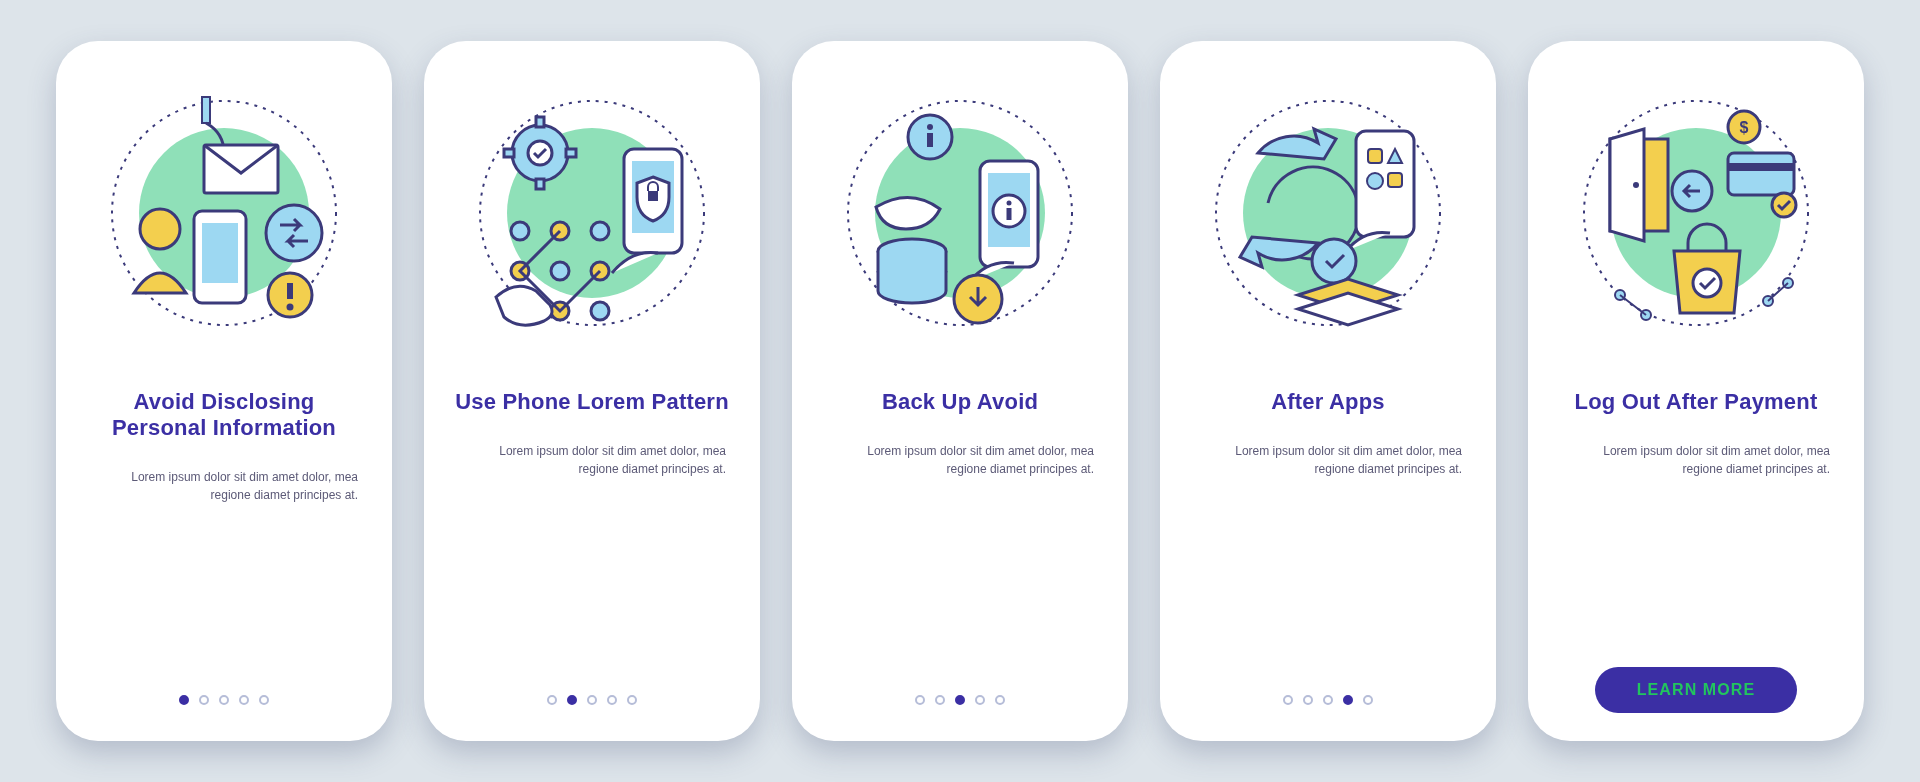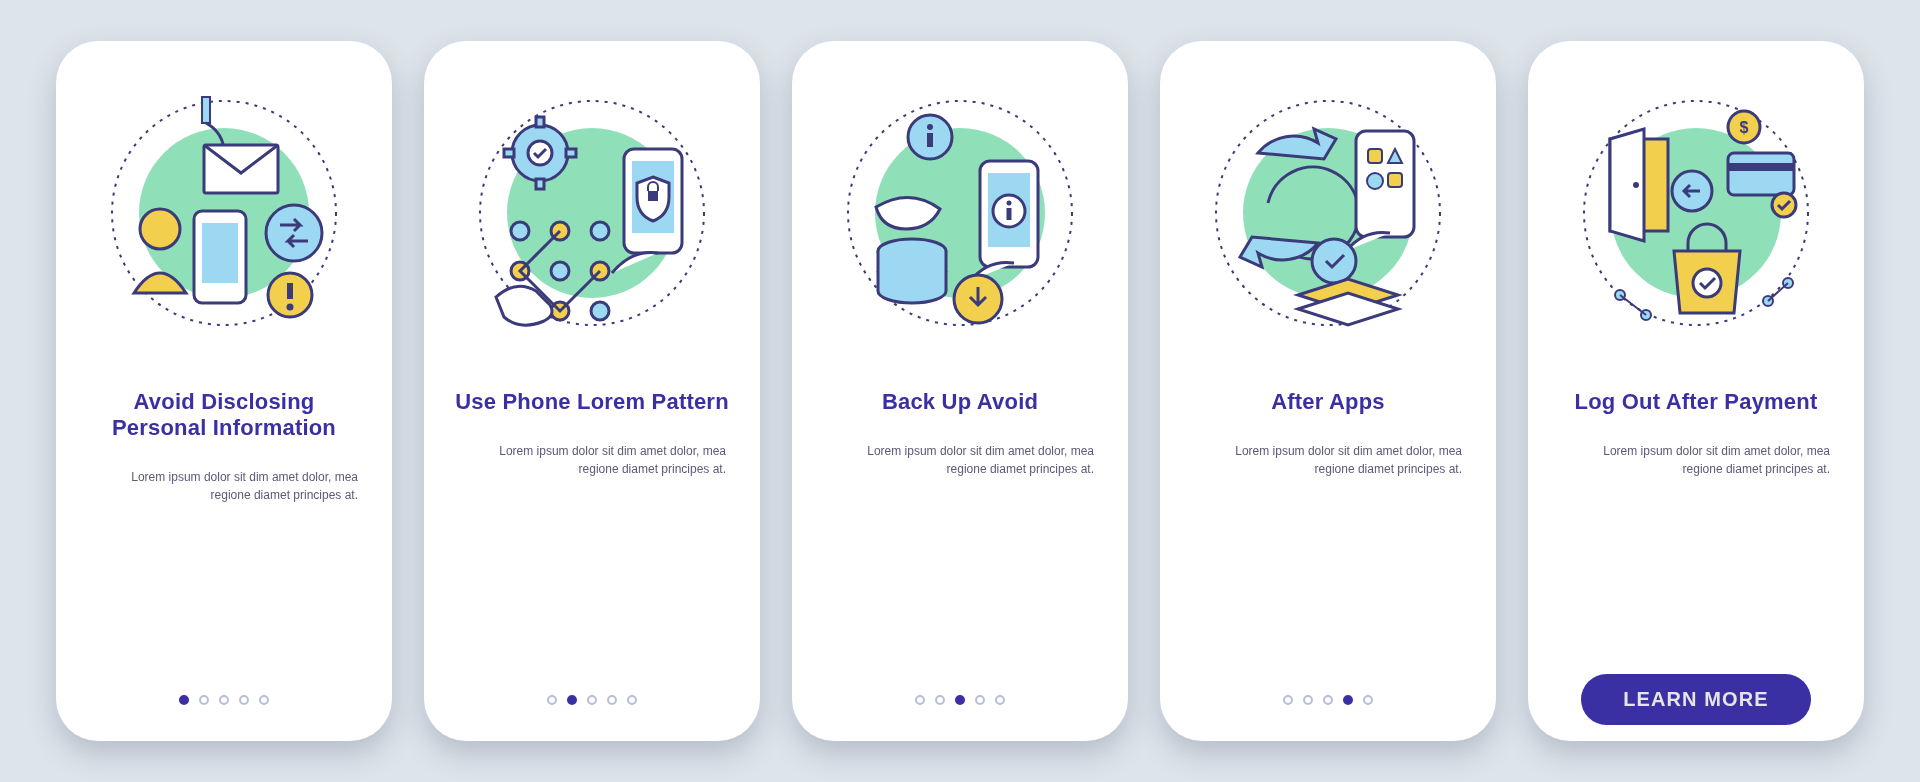--- a/index.html
+++ b/index.html
@@ -59,25 +59,25 @@
   .dot {
     width: 10px;
     height: 10px;
     border-radius: 50%;
     border: 2px solid #b6bdd8;
     background: transparent;
   }
   .dot.active { background: #3b2fa4; border-color: #3b2fa4; }
   .cta {
     position: absolute;
-    bottom: 16px;
+    bottom: 28px;
     background: #3b2fa4;
-    color: #e5e5e5;
+    color: #22c55e;
     font-weight: 800;
-    font-size: 20px;
+    font-size: 16px;
     letter-spacing: 1.1px;
     padding: 14px 42px;
     border-radius: 999px;
     border: none;
     cursor: pointer;
   }
 </style>
 </head>
 <body>
 

